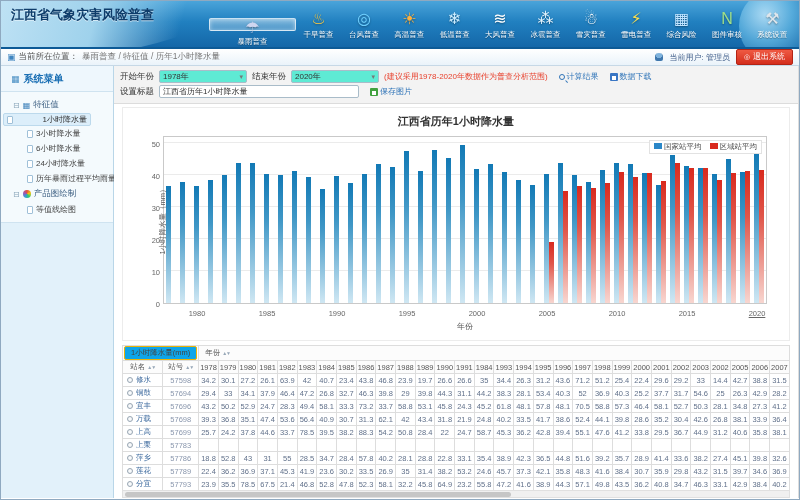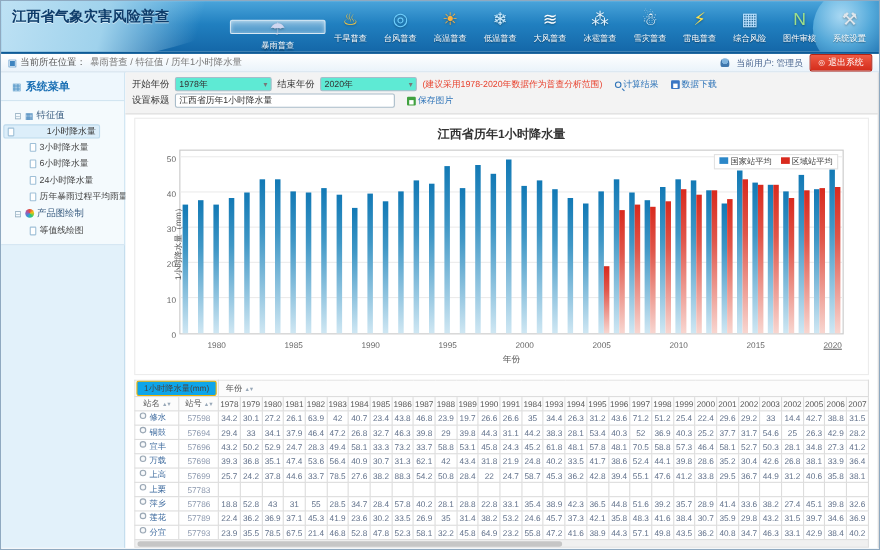--- a/index.html
+++ b/index.html
@@ -73,21 +73,21 @@
   .legend { position:absolute; top:3px; right:4px; display:flex; gap:8px; background:#fff; border:1px solid #e2e2e2; padding:1px 4px; font-size:7.5px; color:#444; align-items:center; }
   .legend .sw { display:inline-block; width:8px; height:6px; margin-right:2px; }
 
   
   .tablewrap { flex:1; margin:4px 8px 0; overflow:hidden; position:relative; }
   table { border-collapse:collapse; table-layout:fixed; }
   th,td { border:1px solid #ddd; font-size:7.5px; color:#60708a; height:13px; padding:0 1px; text-align:center; overflow:hidden; white-space:nowrap; background:#fff; }
   th { color:#555; background:#fcfcfc; font-weight:normal; }
   .unitbox { display:inline-block; border:1px solid #eab308; border-radius:2px; padding:1px 6px; font-size:7.5px; color:#444; background:#0ea5e9; }
   .sort { font-size:5px; color:#98a8b8; letter-spacing:-1px; margin-left:2px; }
-  .namecell { display:flex; gap:3px; padding-left:3px; }
+  .namecell { display:flex; align-items:center; gap:3px; padding-left:3px; }
   .radio { width:6px; height:6px; border:1px solid #9aa7b4; border-radius:50%; background:radial-gradient(#fff,#e8edf2); flex:none; cursor:pointer; }
   .stname { color:#3d6a9e; }
   .stcode { color:#8a97ad; }
   .hscroll { position:absolute; left:0; right:0; bottom:0; height:8px; background:#f0f0f0; border:1px solid #e0e0e0; }
   .hthumb { position:absolute; left:2px; top:1px; height:5px; width:58%; background:#c6c6c6; border-radius:3px; cursor:pointer; }
   .vscroll { width:9px; background:#f0f0f0; border-left:1px solid #ddd; position:relative; }
   .vthumb { position:absolute; left:1px; top:2px; width:6px; height:130px; background:#c9c9c9; border-radius:3px; cursor:pointer; }
 </style>
 </head>
 <body>
@@ -575,21 +575,21 @@
                       <span class="stname">上高</span>
                     </div>
                   </td>
                   <td><span class="stcode">57699</span></td>
                   <td>25.7</td>
                   <td>24.2</td>
                   <td>37.8</td>
                   <td>44.6</td>
                   <td>33.7</td>
                   <td>78.5</td>
-                  <td>27.6</td>
+                  <td>39.5</td>
                   <td>38.2</td>
                   <td>88.3</td>
                   <td>54.2</td>
                   <td>50.8</td>
                   <td>28.4</td>
                   <td>22</td>
                   <td>24.7</td>
                   <td>58.7</td>
                   <td>45.3</td>
                   <td>36.2</td>

